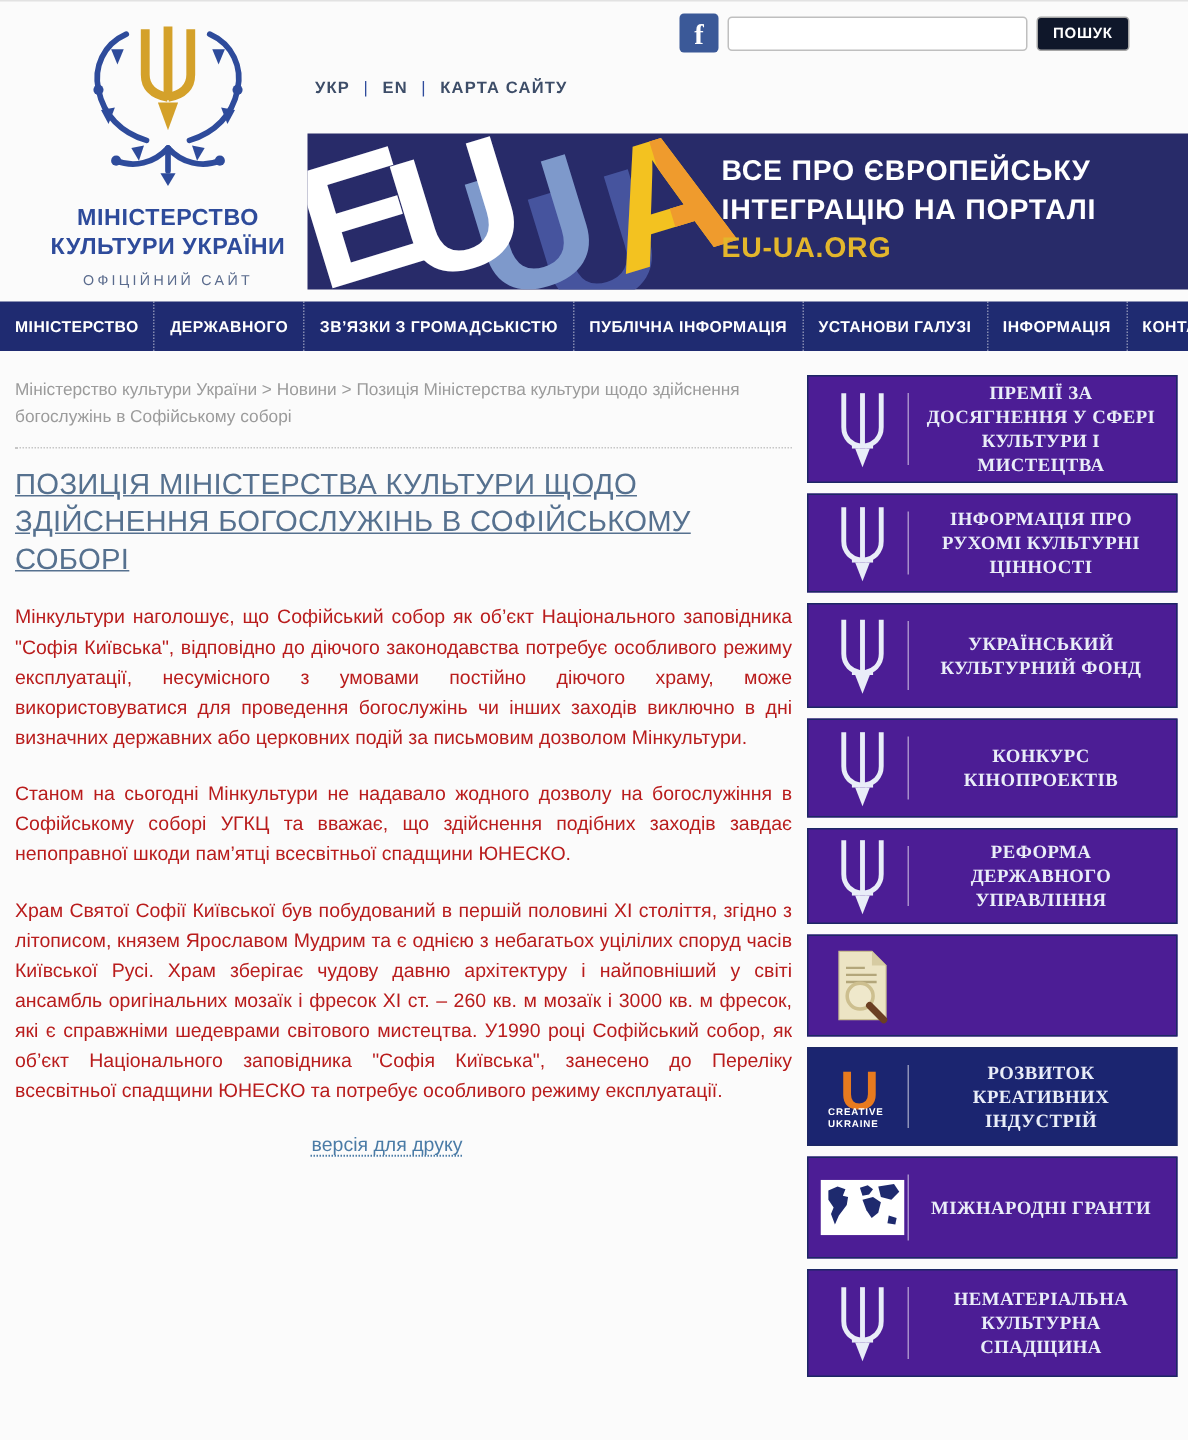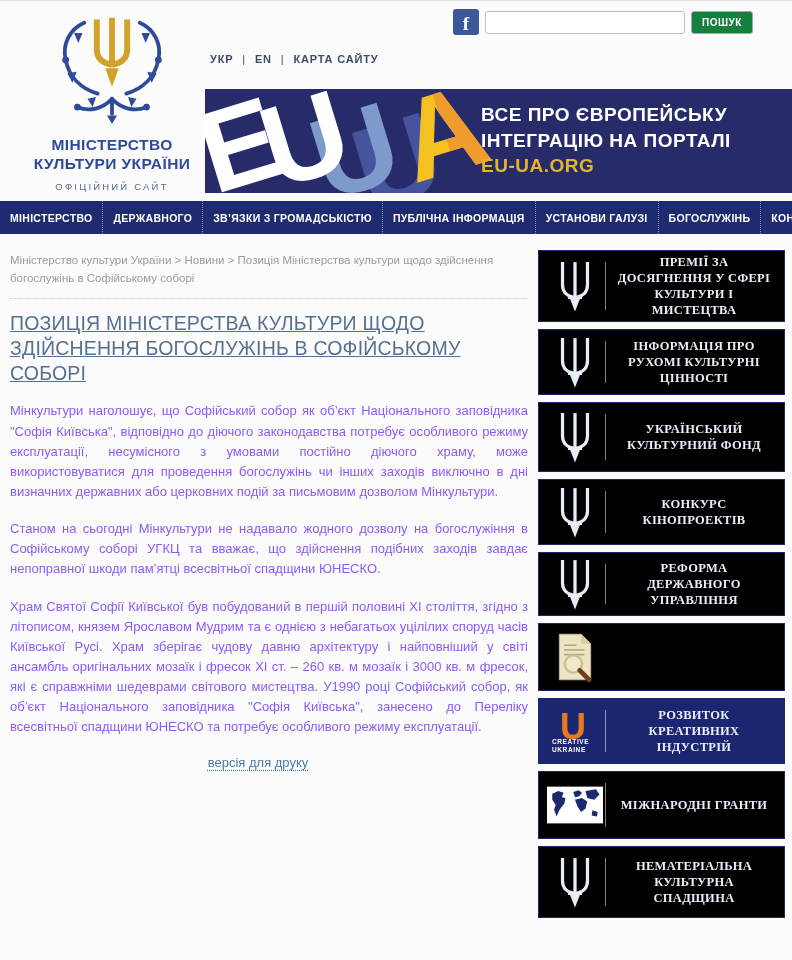--- a/index.html
+++ b/index.html
@@ -12,21 +12,21 @@
   .logo-block { position:absolute; left:28px; top:10px; width:168px; text-align:center; cursor:pointer; }
   .logo-title { font-size:15.5px; font-weight:bold; color:#2e4b9b; line-height:1.25; letter-spacing:.4px; margin-top:2px; }
   .logo-subtitle { font-size:9.5px; color:#5a6b8d; letter-spacing:2.2px; margin-top:7px; }
 
   .search-row { position:absolute; left:453px; top:8px; display:flex; align-items:center; gap:6px; }
   .fb-icon { width:26px; height:26px; background:#3b5998; color:#fff; border-radius:3px;
              font-family:"Liberation Serif", serif; font-weight:bold; font-size:19px;
              display:flex; align-items:flex-end; justify-content:center; line-height:1.1; cursor:pointer; }
   .search-input { width:200px; height:23px; border:1px solid #bfbfbf; border-radius:3px; background:#fff;
                   padding:0 6px; font-size:12px; color:#444; }
-  .search-btn { height:23px; padding:0 10px; background:#15803d; border:1px solid #a6a6a6; border-radius:3px;
+  .search-btn { height:23px; padding:0 10px; background:#0f172a; border:1px solid #a6a6a6; border-radius:3px;
                 color:#fff; font-size:10px; font-weight:bold; letter-spacing:.5px; cursor:pointer; }
 
   .lang-row { position:absolute; left:210px; top:52px; font-size:11px; font-weight:bold; color:#3d4d68;
               letter-spacing:.8px; display:flex; gap:9px; align-items:flex-end; }
   .lang-link { cursor:pointer; }
   .lang-sep { color:#2e4b9b; font-weight:normal; }
 
   .eu-banner { position:absolute; left:205px; top:88px; width:587px; height:104px; background:#282b69;
                overflow:hidden; cursor:pointer; }
   .eu-letters { position:absolute; left:0; top:0; width:270px; height:104px; }
@@ -51,27 +51,27 @@
   .nav-item:last-child { border-right:none; }
 
   
   .main { position:absolute; left:0; top:233px; width:792px; display:flex; padding:16px 0 0 10px; }
   .content { width:528px; padding-right:10px; }
   .breadcrumb { font-size:11.5px; color:#9b9b9b; line-height:1.55; padding:2px 0 8px; cursor:pointer; }
   .dotted-sep { border:none; border-top:1px dotted #c6c6c6; margin:2px 0 12px; }
   .article-title { font-size:19.5px; color:#56718f; line-height:1.28; letter-spacing:.2px; font-weight:400;
                    margin-bottom:16px;text-decoration:underline; }
   .article-date { font-size:12.5px; color:#8f8f8f; margin-bottom:18px; }
-  .content p { font-size:13px; color:#8b5cf6; text-align:justify; line-height:1.55; margin-bottom:17px; }
+  .content p { font-size:13px; color:#b91c1c; text-align:justify; line-height:1.55; margin-bottom:17px; }
   .print-link { display:block; text-align:center; margin:4px 22px 0 0; font-size:13px; color:#4a7ba6;
                 text-decoration:underline dotted; text-underline-offset:3px; cursor:pointer; }
 
   
   .sidebar { width:247px; display:flex; flex-direction:column; gap:7px; }
-  .side-box { background:#000000; border:1px solid #1c2765; display:flex; align-items:center;
+  .side-box { background:#4c1d95; border:1px solid #1c2765; display:flex; align-items:center;
               padding:4px 6px; cursor:pointer; }
   .side-box:nth-child(1){height:72px} .side-box:nth-child(2){height:66px}
   .side-box:nth-child(3){height:70px} .side-box:nth-child(4){height:66px}
   .side-box:nth-child(5){height:64px} .side-box:nth-child(6){height:68px}
   .side-box:nth-child(7){height:66px; background:#1b2570;}
   .side-box:nth-child(8){height:68px} .side-box:nth-child(9){height:72px}
   .side-box:nth-child(10){height:70px}
   .side-icon { width:60px; display:flex; justify-content:center; align-items:center; flex-shrink:0; }
   .side-divider { width:1px; align-self:stretch; background:rgba(255,255,255,.5); margin:7px 4px 7px 0; }
   .side-label { flex:1; text-align:center; color:#e9edf8; font-family:"Liberation Serif", serif;
@@ -155,21 +155,21 @@
       </div>
     </div>
   </div>
 
   <nav class="nav">
     <div class="nav-item">МІНІСТЕРСТВО</div>
     <div class="nav-item">ДЕРЖАВНОГО</div>
     <div class="nav-item">ЗВ’ЯЗКИ З ГРОМАДСЬКІСТЮ</div>
     <div class="nav-item">ПУБЛІЧНА ІНФОРМАЦІЯ</div>
     <div class="nav-item">УСТАНОВИ ГАЛУЗІ</div>
-    <div class="nav-item">БОГОСЛУЖІНЬ</div>
+    <div class="nav-item">ІНФОРМАЦІЯ</div>
     <div class="nav-item">КОНТАКТИ</div>
   </nav>
 
   <div class="main">
 
     <div class="content">
       <div class="breadcrumb">Міністерство культури України &gt; Новини &gt; Позиція Міністерства культури щодо здійснення богослужінь в Софійському соборі</div>
       <hr class="dotted-sep">
       <h1 class="article-title">ПОЗИЦІЯ МІНІСТЕРСТВА КУЛЬТУРИ ЩОДО ЗДІЙСНЕННЯ БОГОСЛУЖІНЬ В СОФІЙСЬКОМУ СОБОРІ</h1>
       <p>Мінкультури наголошує, що  Софійський собор як  об’єкт  Національного заповідника "Софія  Київська",  відповідно до діючого законодавства потребує  особливого режиму експлуатації,  несумісного з умовами постійно діючого храму,  може використовуватися для проведення богослужінь чи інших заходів виключно в дні визначних державних або церковних подій  за письмовим дозволом Мінкультури.</p>

